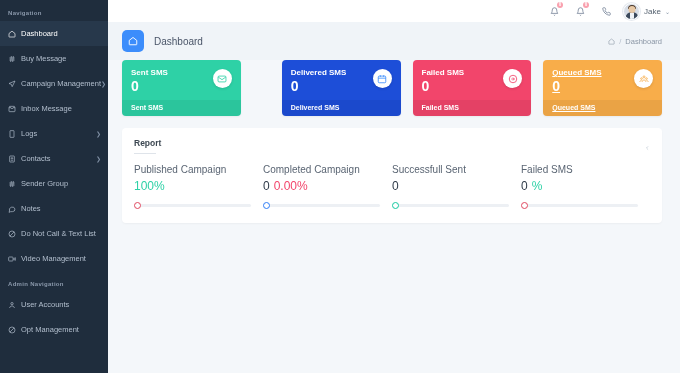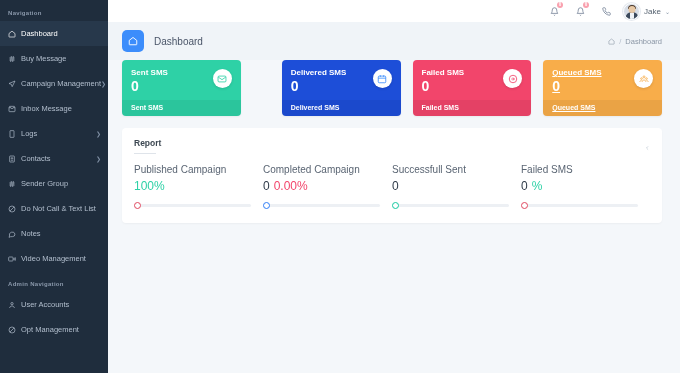--- a/index.html
+++ b/index.html
@@ -251,33 +251,33 @@
           <span class="ic">
             <svg width="8" height="8" viewBox="0 0 24 24" fill="none" stroke="currentColor" stroke-width="2" stroke-linejoin="round">
               <path d="M4 9h16M4 15h16M10 3 8 21M16 3l-2 18"></path>
             </svg>
           </span>
           <span class="lbl">Sender Group</span>
         </div>
         <div class="sb-item">
           <span class="ic">
             <svg width="8" height="8" viewBox="0 0 24 24" fill="none" stroke="currentColor" stroke-width="2" stroke-linejoin="round">
+              <path d="M21 12a8 8 0 0 1-8 8H8l-5 2 1.5-4A8 8 0 1 1 21 12z"></path>
+            </svg>
+          </span>
+          <span class="lbl">Notes</span>
+        </div>
+        <div class="sb-item">
+          <span class="ic">
+            <svg width="8" height="8" viewBox="0 0 24 24" fill="none" stroke="currentColor" stroke-width="2" stroke-linejoin="round">
               <circle cx="12" cy="12" r="9"></circle>
               <path d="M6 18 18 6"></path>
             </svg>
           </span>
           <span class="lbl">Do Not Call &amp; Text List</span>
-        </div>
-        <div class="sb-item">
-          <span class="ic">
-            <svg width="8" height="8" viewBox="0 0 24 24" fill="none" stroke="currentColor" stroke-width="2" stroke-linejoin="round">
-              <path d="M21 12a8 8 0 0 1-8 8H8l-5 2 1.5-4A8 8 0 1 1 21 12z"></path>
-            </svg>
-          </span>
-          <span class="lbl">Notes</span>
         </div>
         <div class="sb-item">
           <span class="ic">
             <svg width="8" height="8" viewBox="0 0 24 24" fill="none" stroke="currentColor" stroke-width="2" stroke-linejoin="round">
               <rect x="2" y="6" width="13" height="12" rx="2"></rect>
               <path d="M22 8l-6 4 6 4z"></path>
             </svg>
           </span>
           <span class="lbl">Video Management</span>
         </div>

